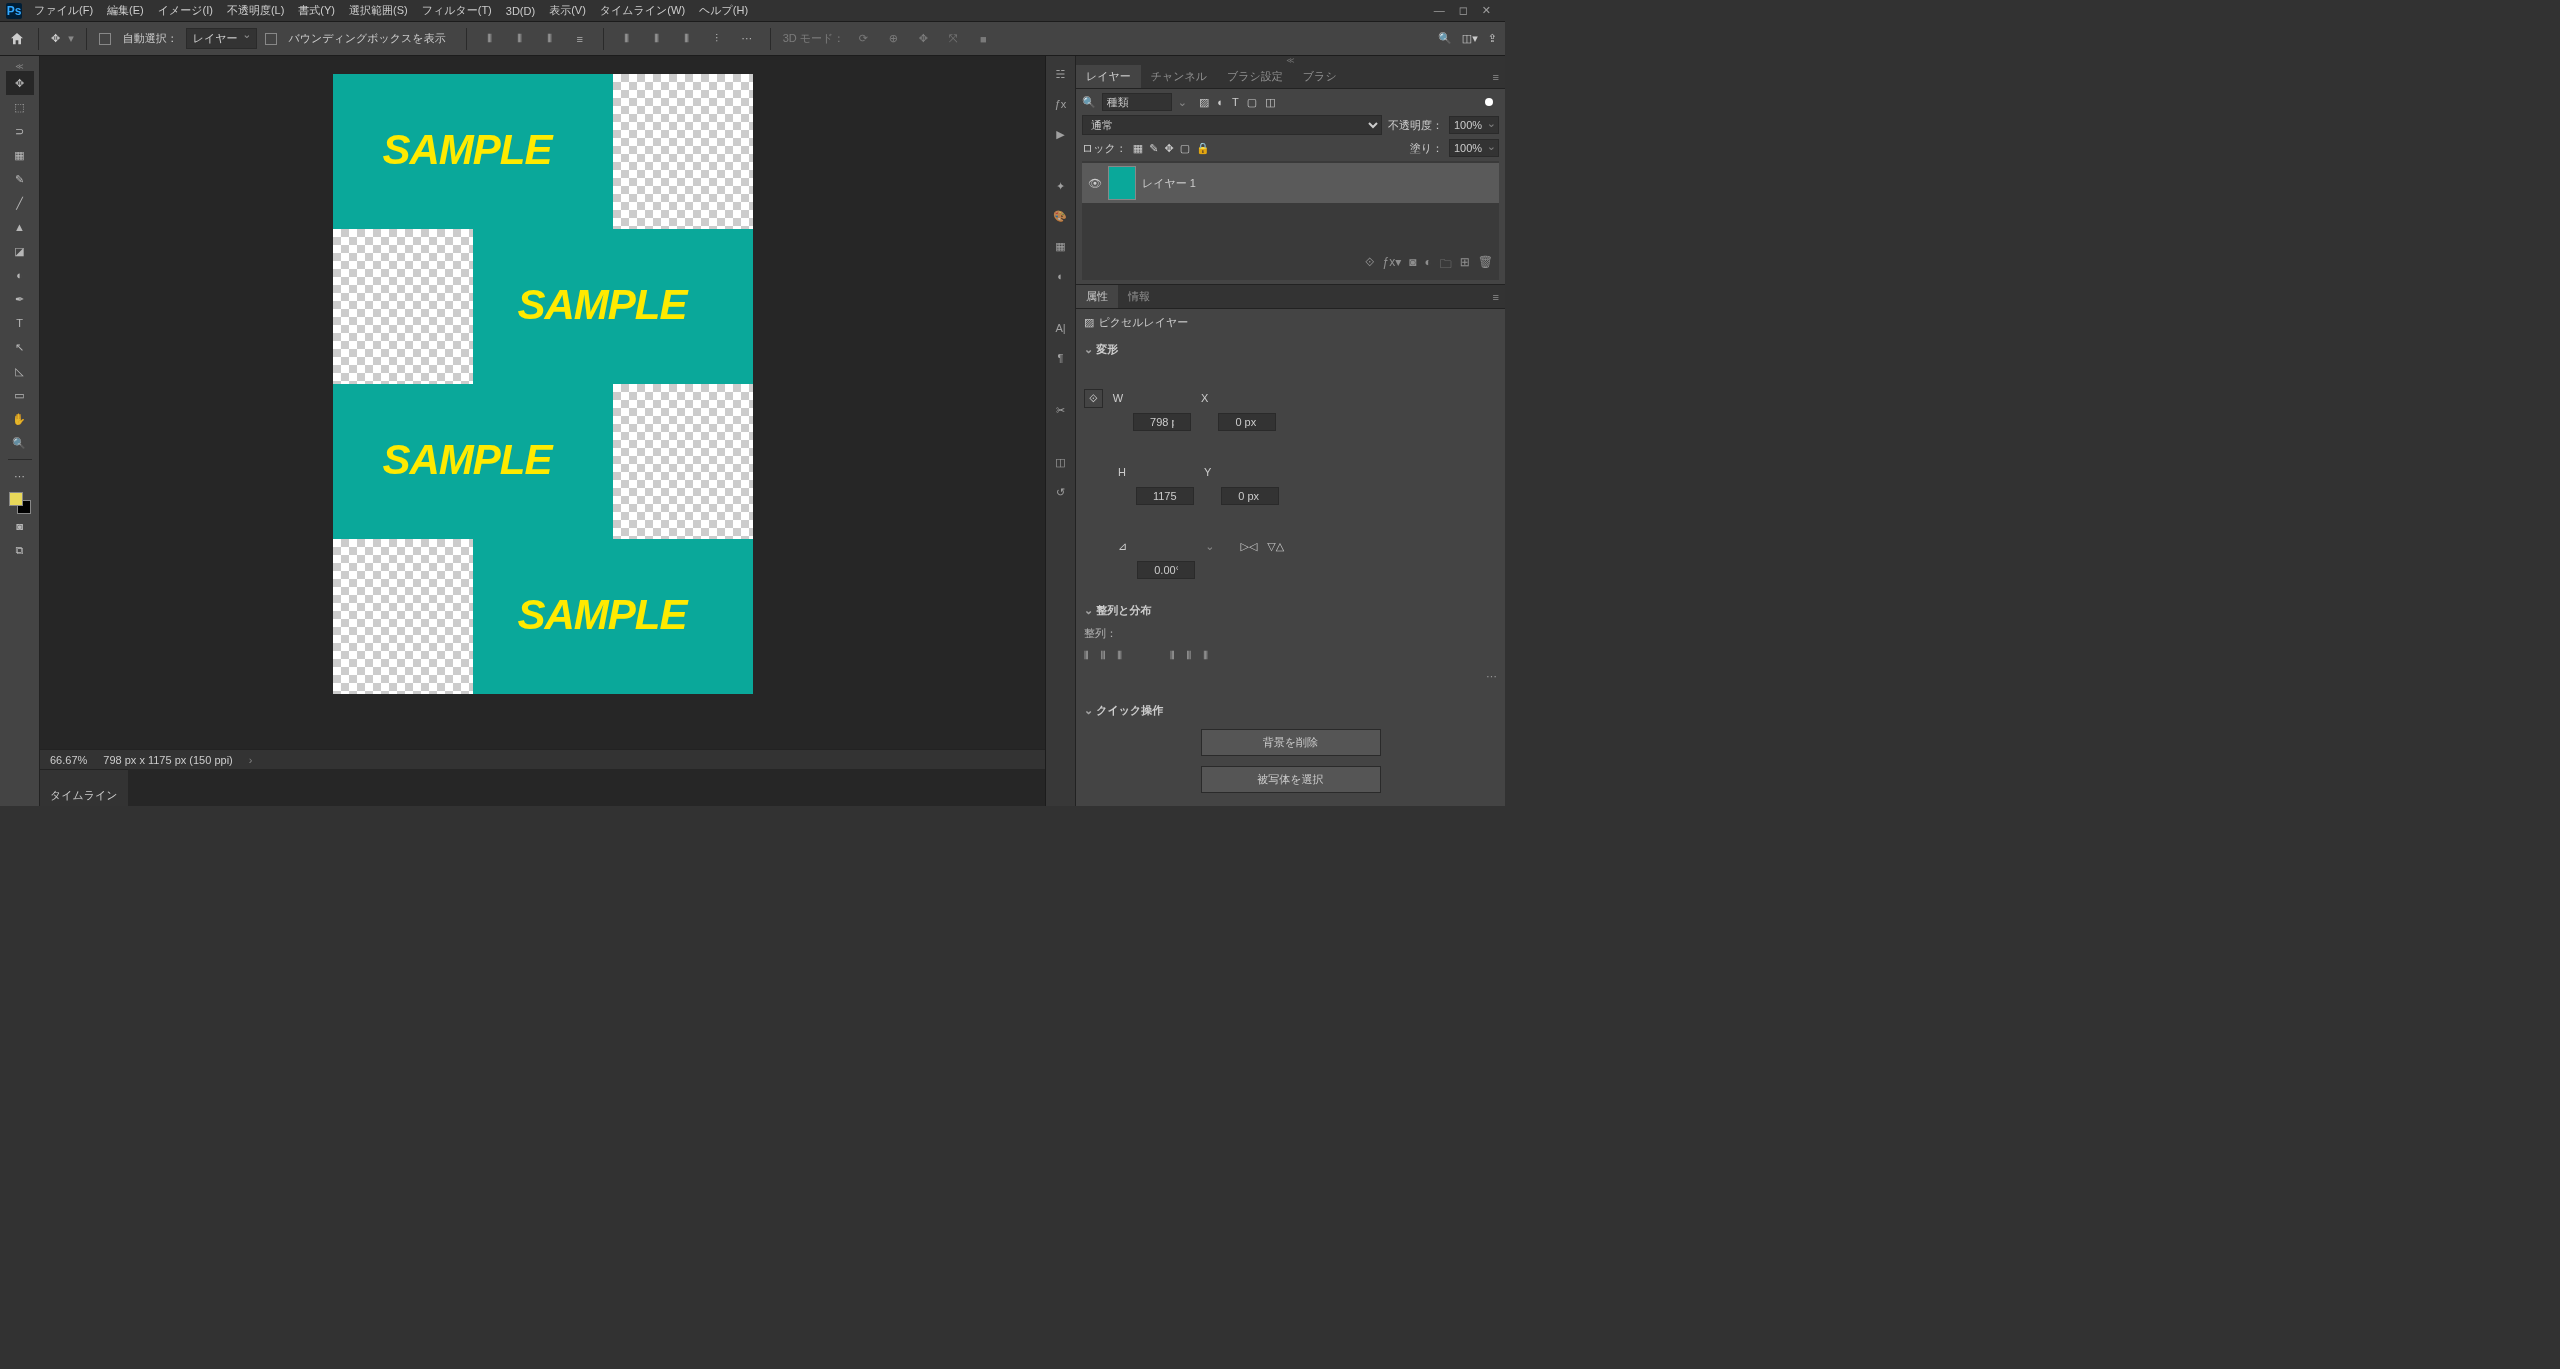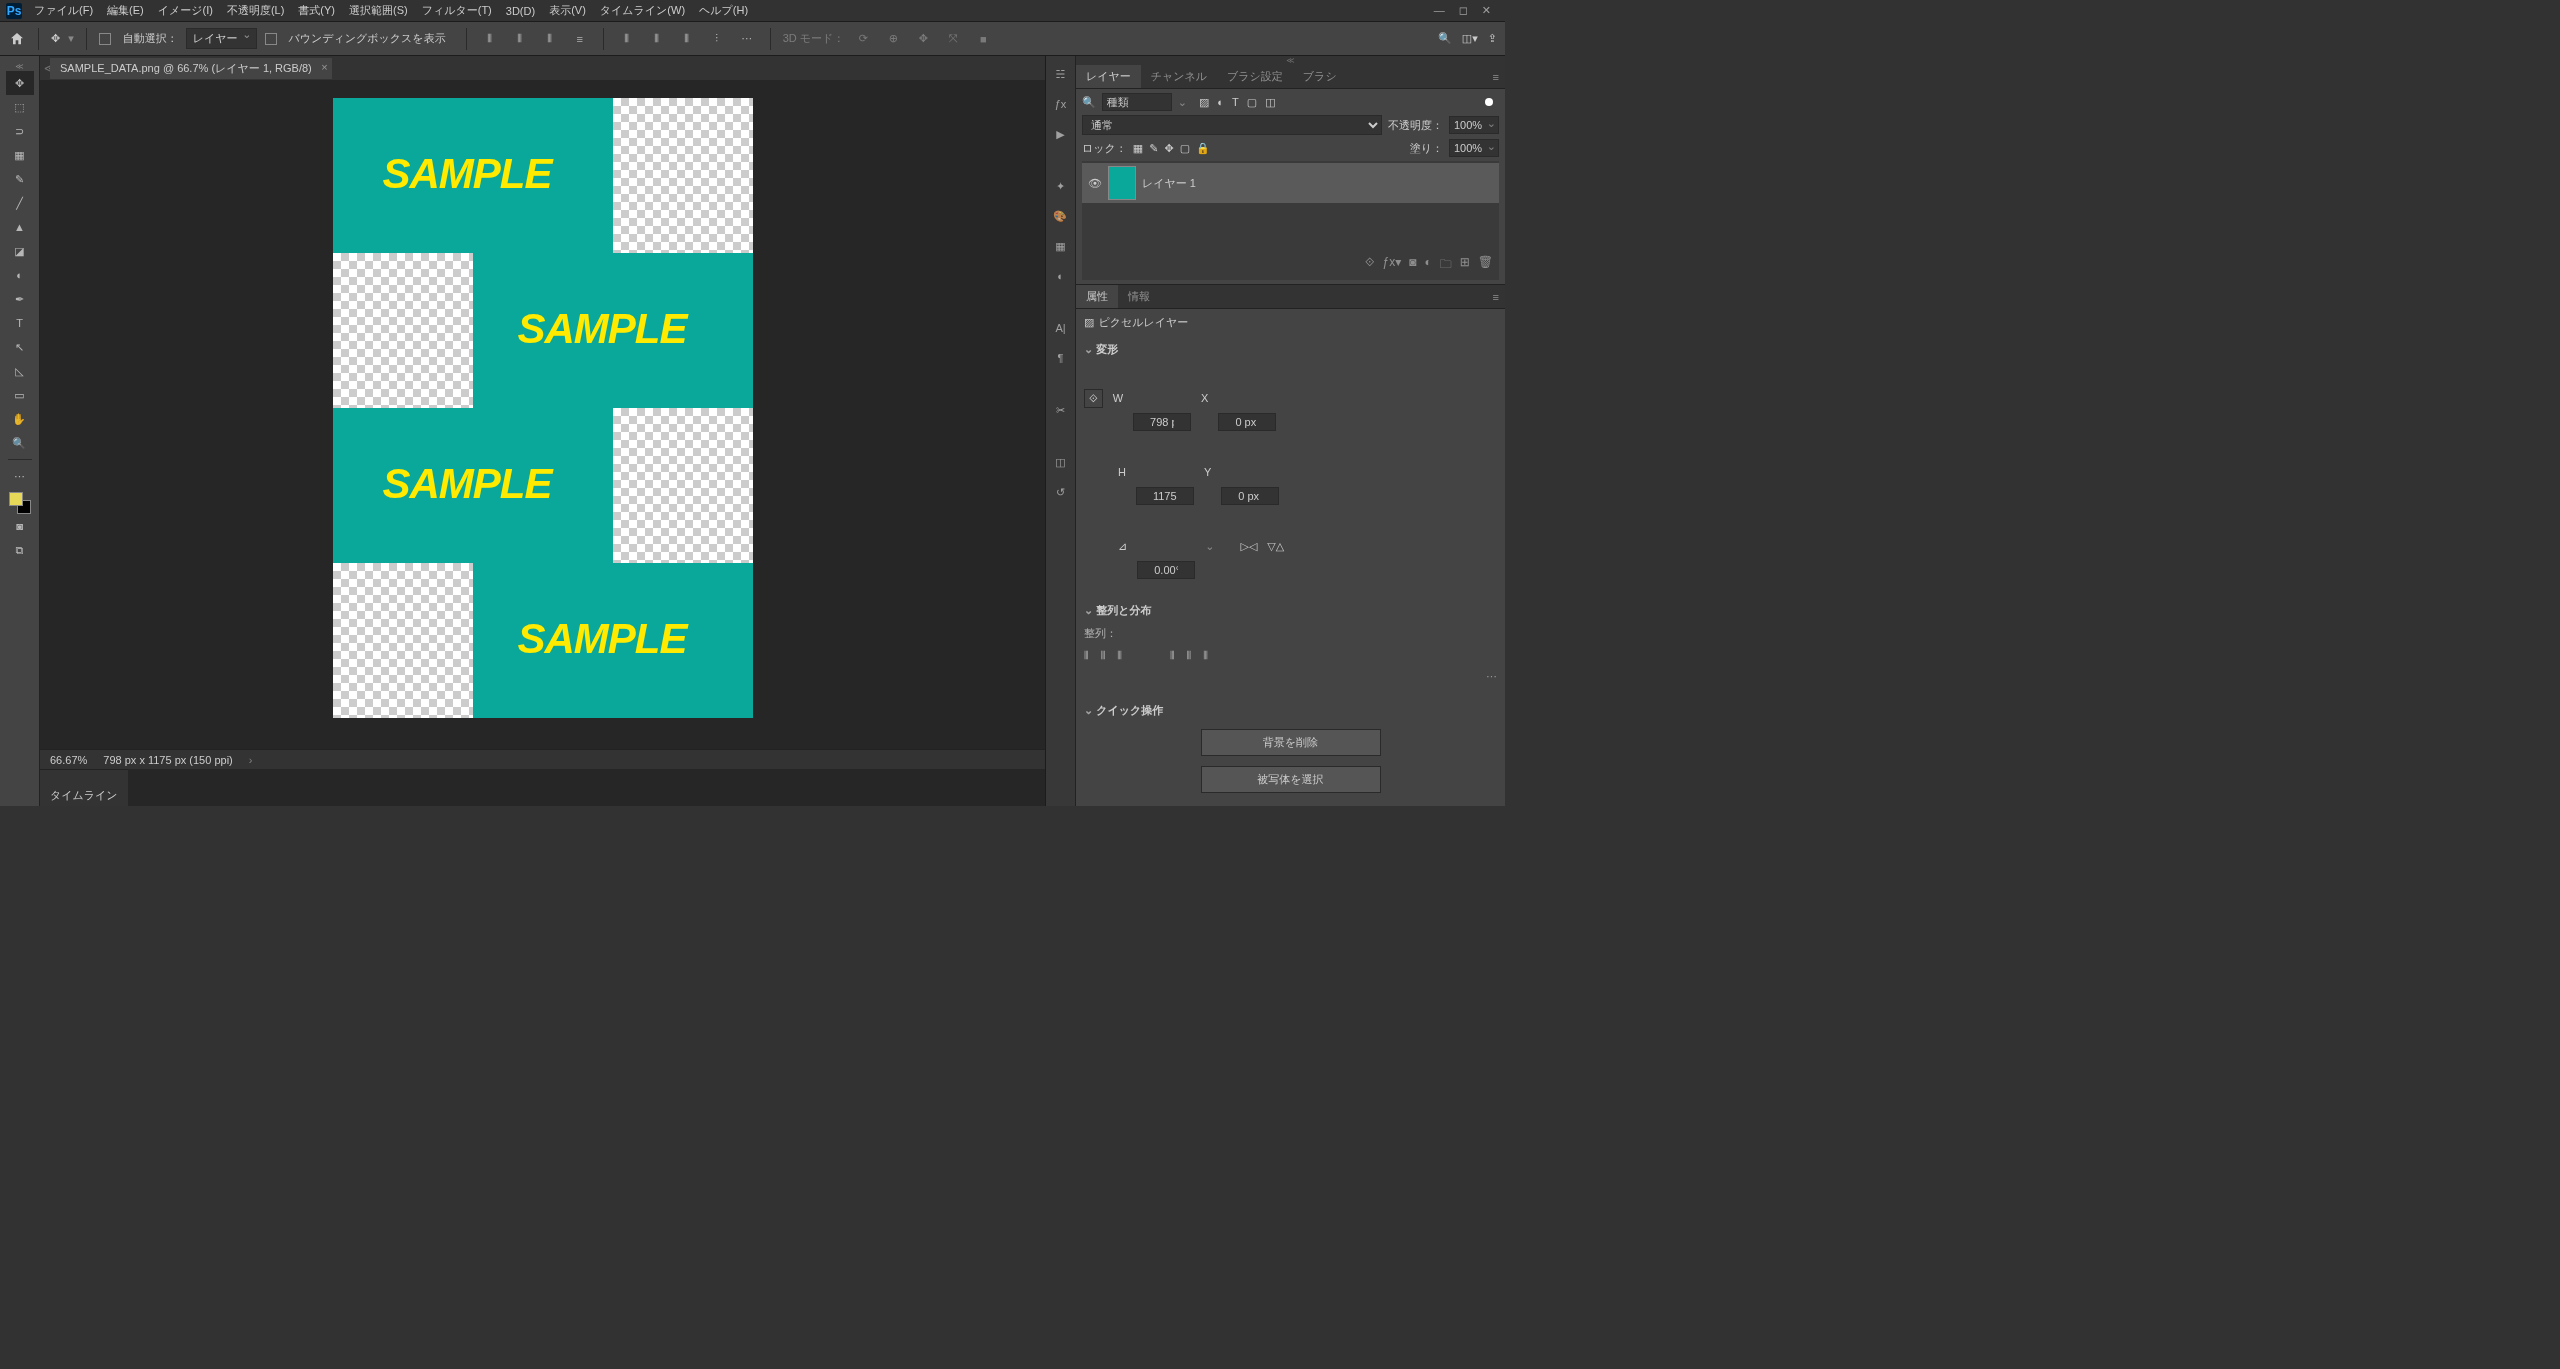--- a/index.html
+++ b/index.html
@@ -172,27 +172,20 @@
     <div class="tool">⋯</div>
     <div class="fgbg">
       <div class="bg"></div>
       <div class="fg"></div>
     </div>
     <div class="tool">◙</div>
     <div class="tool">⧉</div>
   </div>
 
   <div class="doc-area">
-    <div class="tabbar">
-      <div style="width:6px;opacity:.4;">≪</div>
-      <div class="tab">
-        <span>SAMPLE_DATA.png @ 66.7% (レイヤー 1, RGB/8)</span>
-        <span class="close">×</span>
-      </div>
-    </div>
 
     <div class="canvas-wrap">
       <div class="artboard">
         <div class="checker" style="top:0;right:0;width:140px;height:155px;"></div>
         <div class="checker" style="top:155px;left:0;width:140px;height:155px;"></div>
         <div class="checker" style="top:310px;right:0;width:140px;height:155px;"></div>
         <div class="checker" style="top:465px;left:0;width:140px;height:155px;"></div>
         <div class="sample-text" style="top:52px;left:50px;">SAMPLE</div>
         <div class="sample-text" style="top:207px;left:185px;">SAMPLE</div>
         <div class="sample-text" style="top:362px;left:50px;">SAMPLE</div>

